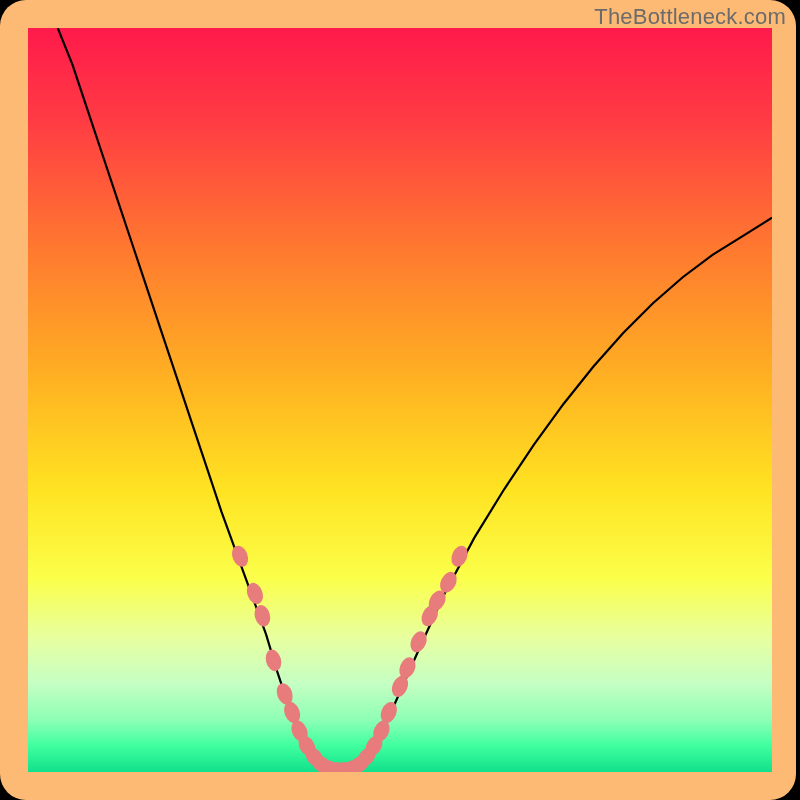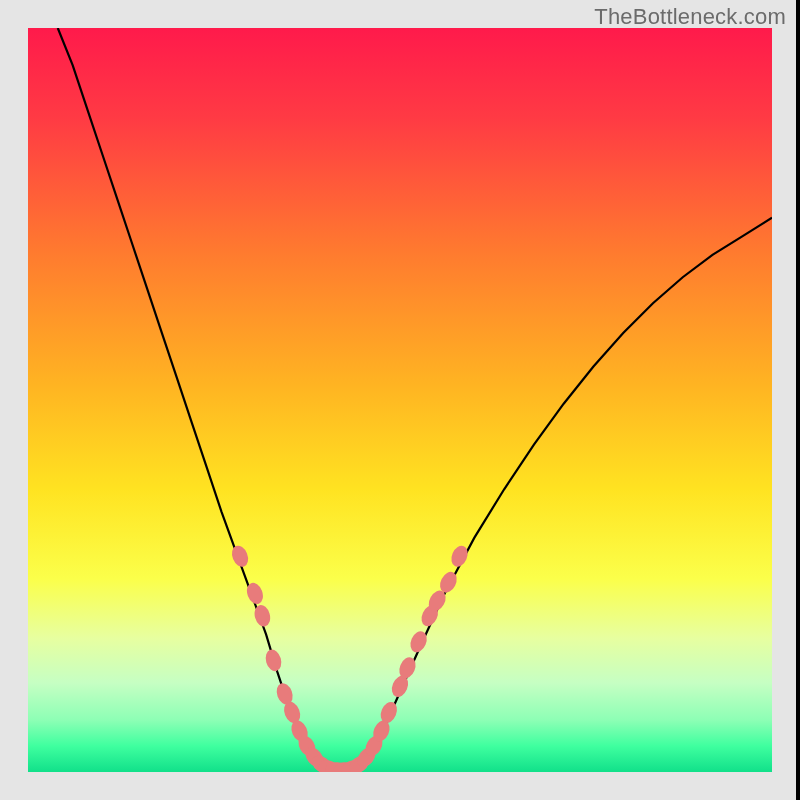--- a/index.html
+++ b/index.html
@@ -10,21 +10,22 @@
     background: #000;
     overflow: hidden;
     font-family: Arial, Helvetica, sans-serif;
   }
   .frame {
     position: absolute;
     top: 0;
     left: 0;
     width: 796px;
     height: 800px;
-    background: #e5e5e5;
+    background: #fdba74;
+    border-radius: 26px;
   }
   .plot-area {
     position: absolute;
     top: 28px;
     left: 28px;
     width: 744px;
     height: 744px;
     overflow: hidden;
   }
   .watermark {

